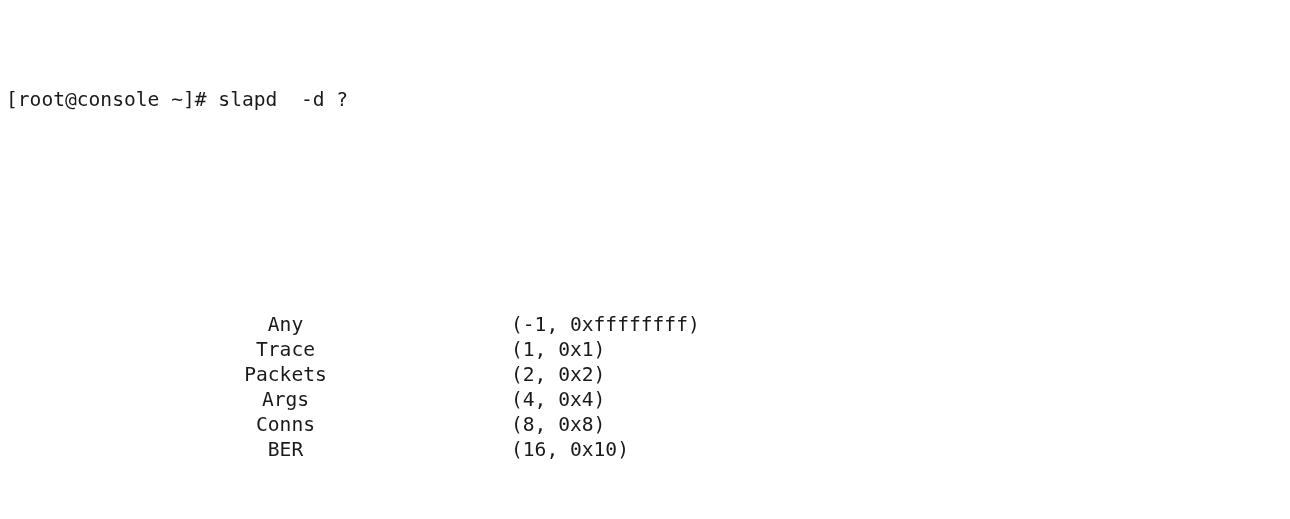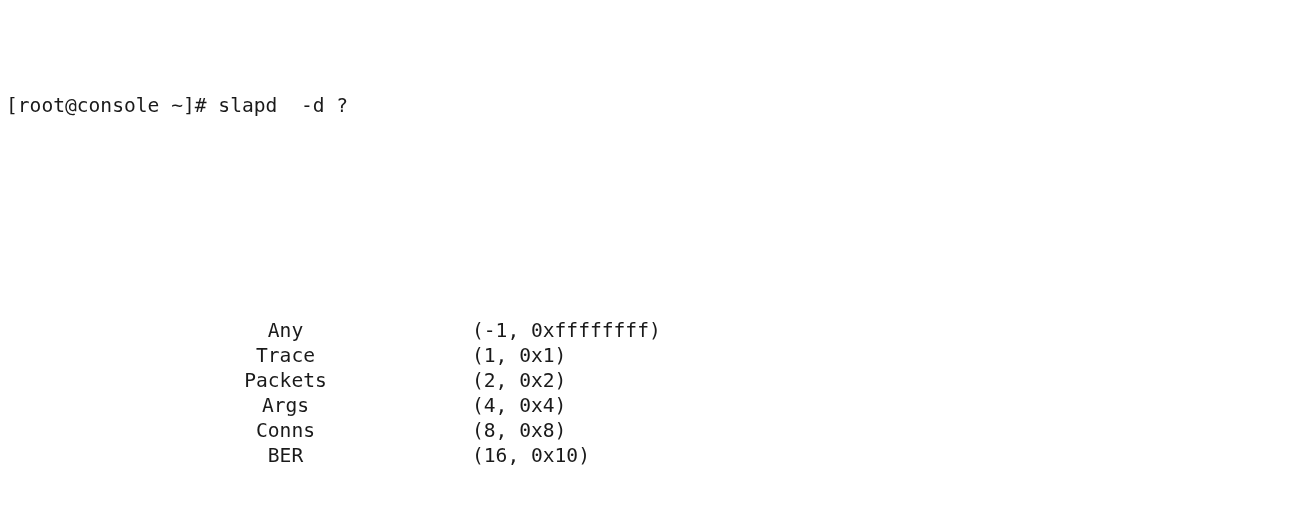--- a/index.html
+++ b/index.html
@@ -13,21 +13,21 @@
     height: 519px;
     overflow: hidden;
     font-family: "DejaVu Sans Mono", "Liberation Mono", monospace;
   }
   #terminal {
     box-sizing: border-box;
     width: 1290px;
     height: 519px;
     background: #ffffff;
     color: #1a1a1a;
-    padding: 18px 0 0 6px;
+    padding: 12px 0 0 6px;
     font-family: "DejaVu Sans Mono", "Liberation Mono", monospace;
     font-size: 19.6px;
     line-height: 25px;
     letter-spacing: 0px;
     white-space: pre;
     border-radius: 6px;
     -webkit-font-smoothing: none;
   }
   .line {
     height: 25px;
@@ -46,20 +46,21 @@
     display: inline-block;
     width: 93px;            
   }
   .row .name {
     display: inline-block;
     width: 373px;           
     text-align: center;
   }
   .row .value {
     display: inline-block;
+    margin-left: 39px;
   }
   .prompt-line .cmd {
     white-space: pre;
   }
 </style>
 </head>
 <body style="background: rgb(255, 255, 255);">
 
 <div id="terminal" style="background: rgb(255, 255, 255); color: rgb(26, 26, 26);">
 

